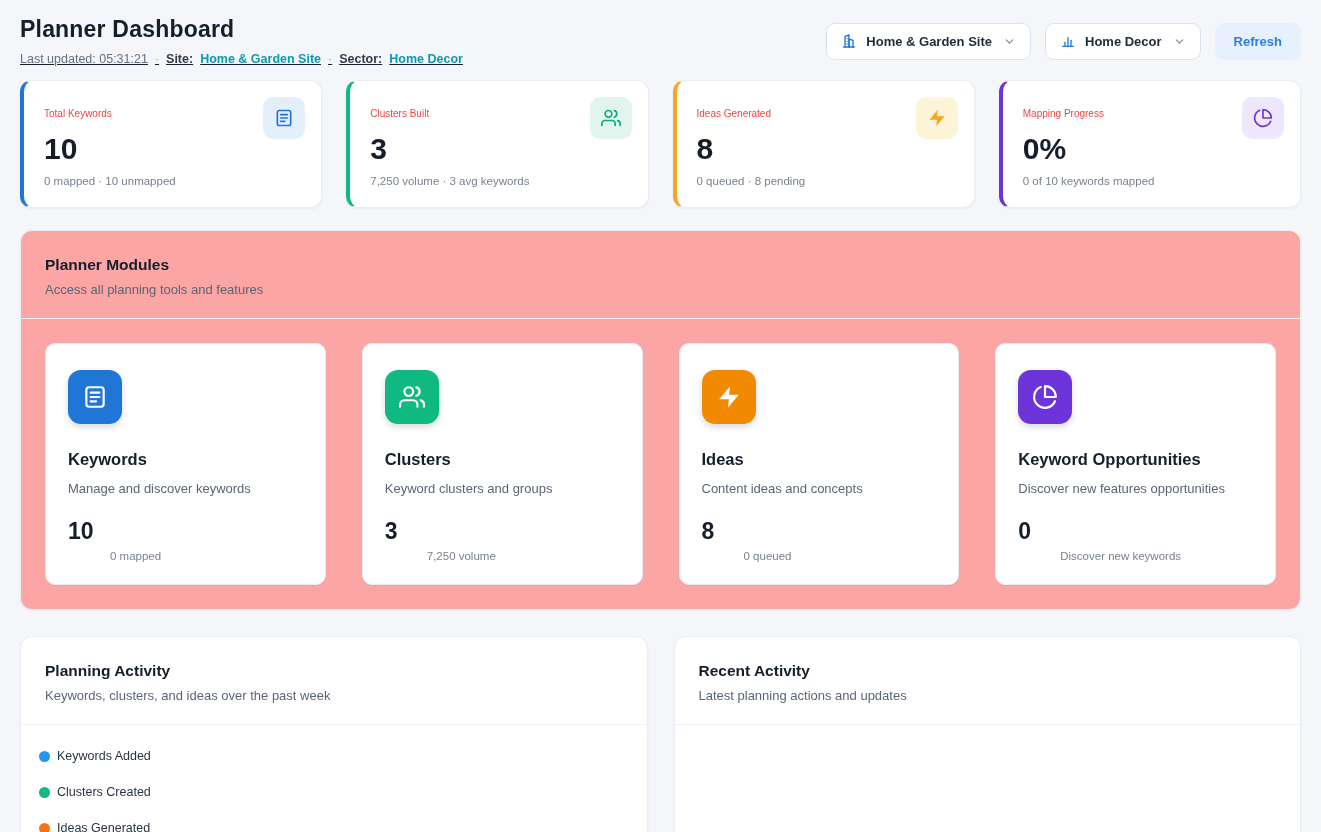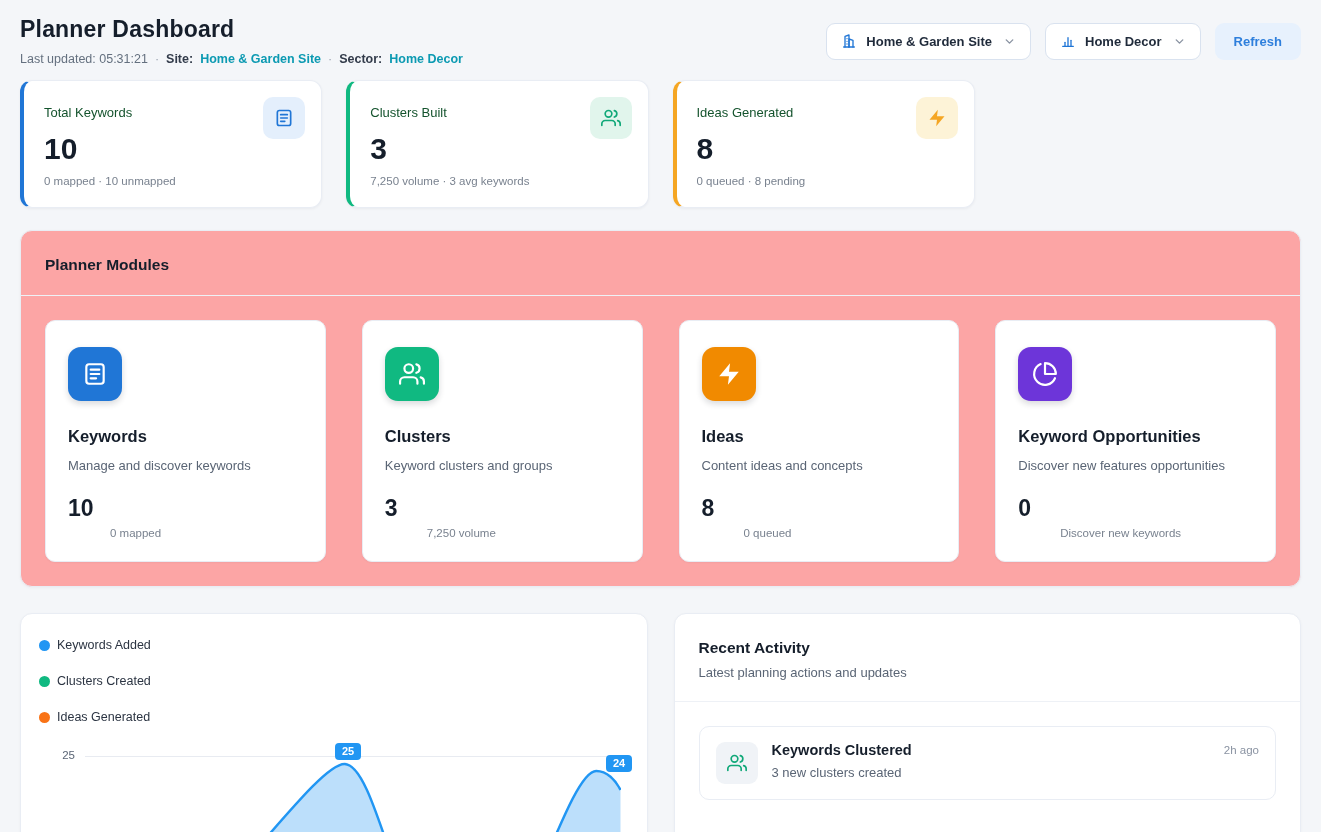--- a/index.html
+++ b/index.html
@@ -7,21 +7,21 @@
   body {
     background:#f4f6f9;
     font-family:"Liberation Sans", sans-serif;
     color:#17202c;
   }
   .page { padding:16px 20px 0 20px; }
 
   
   .topbar { display:flex; justify-content:space-between; align-items:center; }
   .page-title { font-size:23px; font-weight:800; letter-spacing:.2px; color:#151e2b; }
-  .subline { display:flex; align-items:center; gap:7px; margin-top:9px; font-size:12.5px; }
+  .subline { display:flex; align-items:center; gap:7px; margin-top:9px; font-size:12.5px;text-decoration:underline; }
   .muted { color:#64707f; }
   .dot-sep { color:#9aa3b0; }
   .meta-lbl { color:#333c4b; font-weight:700; }
   .meta-link { color:#0c9ab2; font-weight:700; text-decoration:none; cursor:pointer; }
   .topbar-actions { display:flex; align-items:center; gap:14px; }
   .selector {
     display:inline-flex; align-items:center; gap:9px;
     background:#fff; border:1px solid #d9e2ef; border-radius:9px;
     height:37px; padding:0 14px; cursor:pointer;
     font-family:"Liberation Sans", sans-serif; font-size:13px; font-weight:700; color:#1f2a3a;
@@ -37,21 +37,21 @@
   
   .stats { display:grid; grid-template-columns:repeat(4,1fr); gap:24px; margin-top:14px; }
   .stat-card {
     position:relative; background:#fff; border:1px solid #e9edf4; border-radius:12px;
     padding:22px 20px 20px 20px; box-shadow:0 1px 3px rgba(16,24,40,.05); min-height:127px;
   }
   .stat-card.ac-blue   { border-left:4px solid #2076d6; }
   .stat-card.ac-green  { border-left:4px solid #10b981; }
   .stat-card.ac-amber  { border-left:4px solid #f5a623; }
   .stat-card.ac-purple { border-left:4px solid #6d35d9; }
-  .stat-label { color:#14532d; font-size:13px; }
+  .stat-label { color:#ef4444; font-size:10px; }
   .stat-icon {
     position:absolute; top:16px; right:16px; width:42px; height:42px; border-radius:10px;
     display:flex; align-items:center; justify-content:center;
   }
   .ic-blue   { background:#e4effc; color:#2076d6; }
   .ic-green  { background:#e1f5ec; color:#10a878; }
   .ic-amber  { background:#fdf3d7; color:#f5a623; }
   .ic-purple { background:#efe7fc; color:#6d35d9; }
   .stat-value { font-size:30px; font-weight:800; margin-top:11px; color:#151e2b; }
   .stat-detail { color:#79828f; font-size:11.5px; margin-top:9px; }
@@ -204,26 +204,38 @@
       <span class="stat-label">Ideas Generated</span>
       <span class="stat-icon ic-amber">
         <svg width="20" height="20" viewBox="0 0 24 24" fill="currentColor">
             <polygon points="13 2 3 14 12 14 11 22 21 10 12 10 13 2"></polygon>
           </svg>
       </span>
       <div class="stat-value">8</div>
       <div class="stat-detail">0 queued · 8 pending</div>
     </div>
 
+    <div class="stat-card ac-purple">
+      <span class="stat-label">Mapping Progress</span>
+      <span class="stat-icon ic-purple">
+        <svg width="20" height="20" viewBox="0 0 24 24" fill="none" stroke="currentColor" stroke-width="2" stroke-linecap="round" stroke-linejoin="round">
+            <path d="M21.21 15.89A10 10 0 1 1 8 2.83"></path>
+            <path d="M22 12A10 10 0 0 0 12 2v10z"></path>
+          </svg>
+      </span>
+      <div class="stat-value">0%</div>
+      <div class="stat-detail">0 of 10 keywords mapped</div>
+    </div>
 
   </section>
 
   <section class="modules-card">
     <div class="card-header">
       <div class="card-title">Planner Modules</div>
+      <div class="card-sub">Access all planning tools and features</div>
     </div>
     <div class="modules-grid">
 
       <div class="module-card">
         <div class="module-icon mi-blue">
           <svg width="26" height="26" viewBox="0 0 24 24" fill="none" stroke="currentColor" stroke-width="2" stroke-linecap="round">
               <rect x="4" y="3" width="16" height="18" rx="2.5"></rect>
               <path d="M8 8h8M8 12h8M8 16h5"></path>
             </svg>
         </div>
@@ -272,20 +284,24 @@
         <div class="module-value">0</div>
         <div class="module-detail">Discover new keywords</div>
       </div>
 
     </div>
   </section>
 
   <section class="bottom">
 
     <div class="panel">
+      <div class="card-header">
+        <div class="card-title">Planning Activity</div>
+        <div class="card-sub">Keywords, clusters, and ideas over the past week</div>
+      </div>
       <div class="panel-body">
         <div class="legend">
           <span class="legend-item">
             <i class="dot dot-blue"></i>
             <span>Keywords Added</span>
           </span>
           <span class="legend-item">
             <i class="dot dot-green"></i>
             <span>Clusters Created</span>
           </span>
@@ -307,34 +323,17 @@
           </div>
         </div>
       </div>
     </div>
 
     <div class="panel">
       <div class="card-header">
         <div class="card-title">Recent Activity</div>
         <div class="card-sub">Latest planning actions and updates</div>
       </div>
-      <div class="panel-body">
-        <div class="activity-item">
-          <span class="activity-icon">
-            <svg width="20" height="20" viewBox="0 0 24 24" fill="none" stroke="currentColor" stroke-width="2" stroke-linecap="round" stroke-linejoin="round">
-                <path d="M17 21v-2a4 4 0 0 0-4-4H5a4 4 0 0 0-4 4v2"></path>
-                <circle cx="9" cy="7" r="4"></circle>
-                <path d="M23 21v-2a4 4 0 0 0-3-3.87"></path>
-                <path d="M16 3.13a4 4 0 0 1 0 7.75"></path>
-              </svg>
-          </span>
-          <span>
-            <div class="activity-title">Keywords Clustered</div>
-            <div class="activity-desc">3 new clusters created</div>
-          </span>
-          <span class="activity-time">2h ago</span>
-        </div>
-      </div>
     </div>
 
   </section>
 
 </div>
 
 </body></html>

